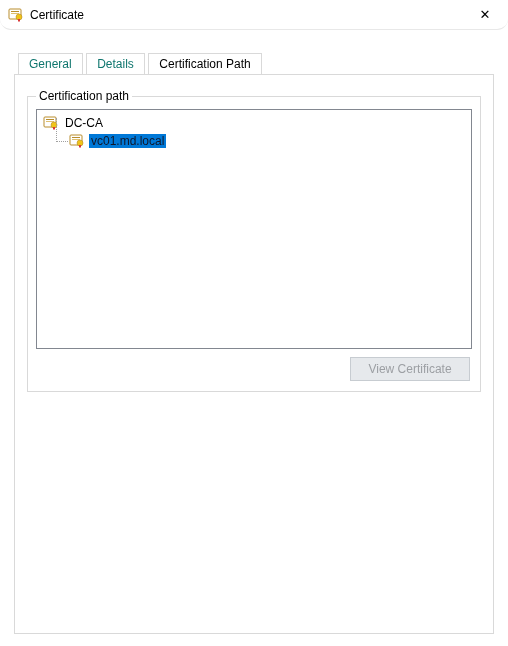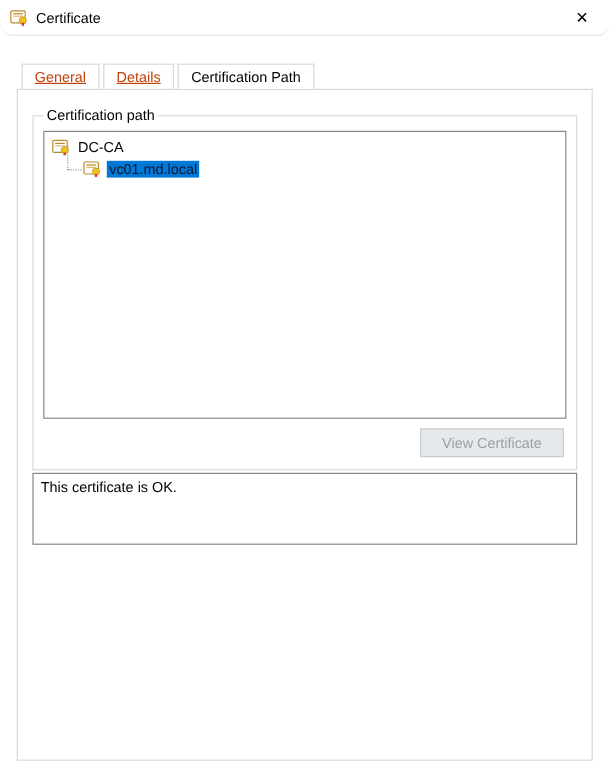--- a/index.html
+++ b/index.html
@@ -9,21 +9,21 @@
     .title-icon { width: 16px; height: 16px; margin-right: 6px; }
     .title-text { font-size: 12px; color: #000; flex: 1; }
     .close-cell { width: 46px; height: 30px; display: flex; align-items: center; justify-content: center; }
     .close-glyph { font-size: 13px; line-height: 1; }
 
     .client { padding: 22px 14px 12px 14px; height: calc(646px - 30px); position: relative; }
 
     .tabs { position: relative; height: 22px; margin-left: 4px; }
     .tab { display: inline-block; padding: 3px 10px; font-size: 12px; color: #000; background: #fff; border: 1px solid #d9d9d9; border-bottom: none; margin-right: -1px; position: relative; top: 1px; cursor: default; }
     .tab.active { background: #fff; border-color: #d9d9d9; z-index: 2; }
-    .tab.inactive { color: #c2410c; text-decoration: underline; }
+    .tab.inactive { color: #0f766e; }
 
     .panel { border: 1px solid #d9d9d9; height: 560px; padding: 13px 12px; position: relative; }
 
     .groupbox { border: 1px solid #d9d9d9; position: relative; padding: 12px 8px 8px 8px; margin-top: 8px; }
     .groupbox-label { position: absolute; top: -8px; left: 8px; background: #fff; padding: 0 3px; font-size: 12px; color: #000; }
 
     .tree-box { border: 1px solid #828790; background: #fff; padding: 4px 6px; height: 240px; font-size: 12px; }
     .tree-row { display: flex; align-items: center; height: 18px; }
     .tree-row.child { margin-left: 10px; position: relative; }
     .dotted-v { position: absolute; left: 3px; top: -14px; height: 24px; border-left: 1px dotted #a0a0a0; }
@@ -100,19 +100,16 @@
           </span>
           <span class="node-label selected">vc01.md.local</span>
         </div>
       </div>
 
       <div class="btn-row">
         <div class="vc-button">View Certificate</div>
       </div>
     </div>
 
-    <div class="status-box">
-      <span>This certificate is OK.</span>
-    </div>
 
 
   </div>
 </div>
 
 </body></html>

